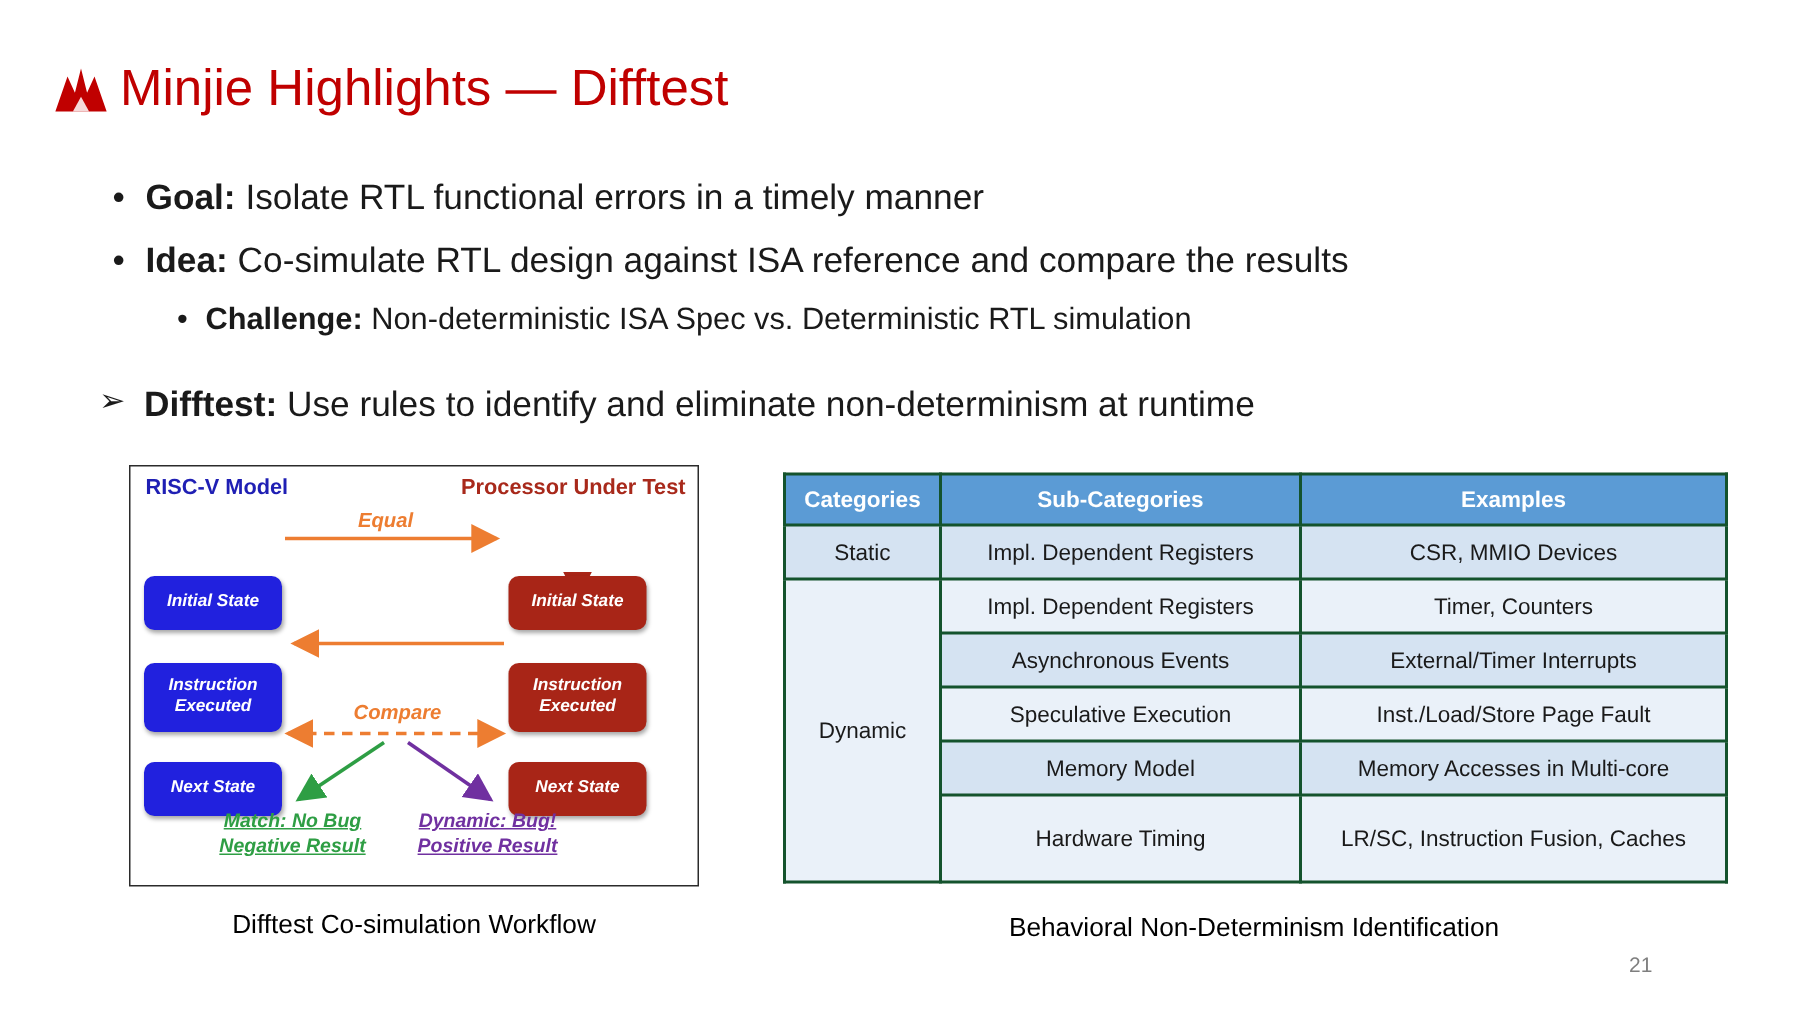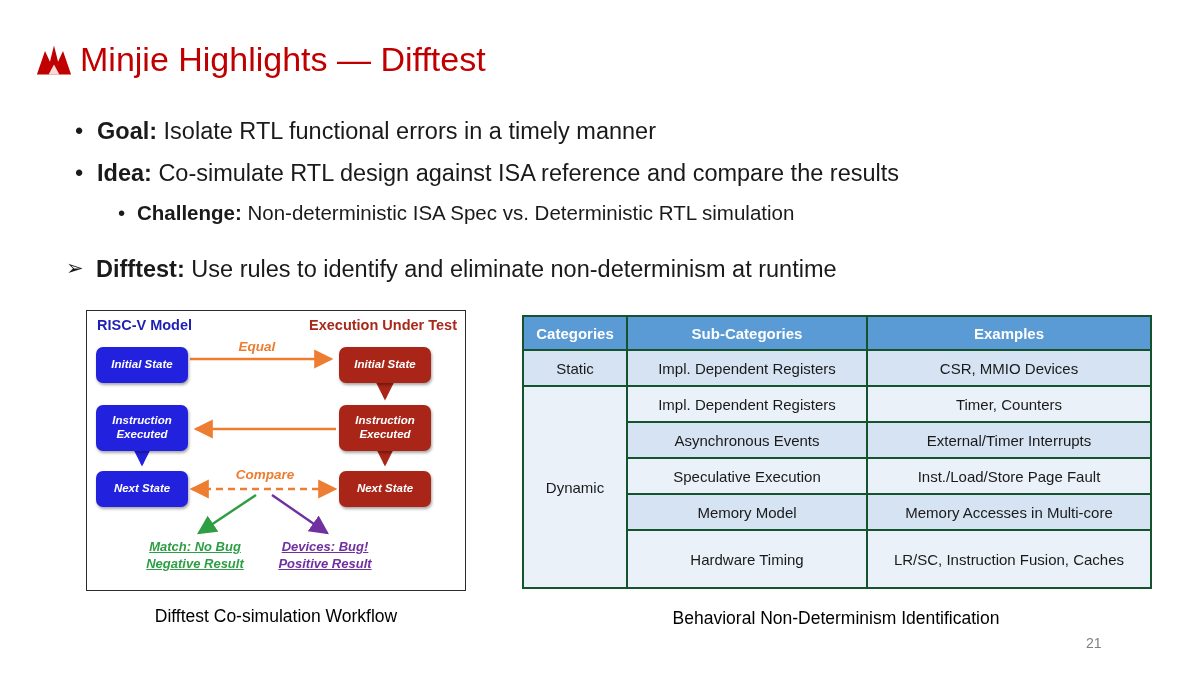--- a/index.html
+++ b/index.html
@@ -19,21 +19,21 @@
   .bullet.sub { font-size:20.5px; }
   .bullet.sub .marker { width:19px; }
   .bullet.arrow-bullet .marker { width:30px; font-size:21px; }
 
   
   .diagram { position:absolute; left:86px; top:310px; width:380px; height:281px; border:1.5px solid #2b2b2b; background:#ffffff; }
   .dg-title-left { position:absolute; left:10px; top:6px; font-size:14.5px; font-weight:700; color:var(--model-blue,#1F1FB4); }
   .dg-title-right { position:absolute; right:8px; top:6px; font-size:14.5px; font-weight:700; color:var(--dut-red,#A8291B); }
   .dbox { position:absolute; width:92px; border-radius:7px; color:#fff; font-size:11.5px; font-style:italic; font-weight:700;
           display:flex; align-items:center; justify-content:center; text-align:center; line-height:1.2; padding:2px;
-          box-shadow:1px 2px 3px rgba(0,0,0,.35); }
+          box-shadow:1px 2px 3px rgba(0,0,0,.35);margin-top:37px; }
   .dbox.blue { background:var(--box-blue,#2121DE); left:9px; }
   .dbox.red  { background:var(--box-red,#A82517); left:252px; }
   .arrows { position:absolute; left:0; top:0; pointer-events:none; }
   .so { stroke:var(--orange,#ED7D31); stroke-width:2.4; fill:none; }
   .sb { stroke:var(--box-blue,#2121DE); stroke-width:2.4; fill:none; }
   .sr { stroke:var(--box-red,#A82517); stroke-width:2.4; fill:none; }
   .sg { stroke:var(--green,#2E9E44); stroke-width:2.4; fill:none; }
   .sp { stroke:var(--purple,#7030A0); stroke-width:2.4; fill:none; }
   .dashed { stroke-dasharray:7 5; }
   .mk-o { fill:var(--orange,#ED7D31); } .mk-b { fill:var(--box-blue,#2121DE); }
@@ -113,39 +113,39 @@
       <path class="sr" d="M298,74 V87" marker-end="url(#mr)"></path>
       <path class="so" d="M249,118 H109" marker-end="url(#mo)"></path>
       <path class="sb" d="M55,142 V153" marker-end="url(#mb)"></path>
       <path class="sr" d="M298,142 V153" marker-end="url(#mr)"></path>
       <path class="so dashed" d="M105,178 H248" marker-start="url(#mo)" marker-end="url(#mo)"></path>
       <path class="sg" d="M169,184 L112,222" marker-end="url(#mg)"></path>
       <path class="sp" d="M185,184 L240,222" marker-end="url(#mp)"></path>
     </svg>
 
     <div class="dg-title-left">RISC-V Model</div>
-    <div class="dg-title-right">Execution Under Test</div>
+    <div class="dg-title-right">Processor Under Test</div>
 
     <div class="dbox blue" style="top:36px; height:36px;">Initial State</div>
     <div class="dbox blue" style="top:94px; height:46px;">Instruction Executed</div>
     <div class="dbox blue" style="top:160px; height:36px;">Next State</div>
 
     <div class="dbox red" style="top:36px; height:36px;">Initial State</div>
     <div class="dbox red" style="top:94px; height:46px;">Instruction Executed</div>
     <div class="dbox red" style="top:160px; height:36px;">Next State</div>
 
     <div class="flow-label" style="left:130px; top:28px; width:80px;">Equal</div>
     <div class="flow-label" style="left:133px; top:156px; width:90px;text-align:center;">Compare</div>
 
     <div class="result green" style="left:38px; top:228px;">
       <div>Match: No Bug</div>
       <div>Negative Result</div>
     </div>
     <div class="result purple" style="left:168px; top:228px;">
-      <div>Devices: Bug!</div>
+      <div>Dynamic: Bug!</div>
       <div>Positive Result</div>
     </div>
   </div>
 
   <div class="caption" style="left:86px; top:606px; width:380px;">Difftest Co-simulation Workflow</div>
 
   <div class="table-wrap">
     <table class="ntable">
       <colgroup>
           <col style="width:104px">

